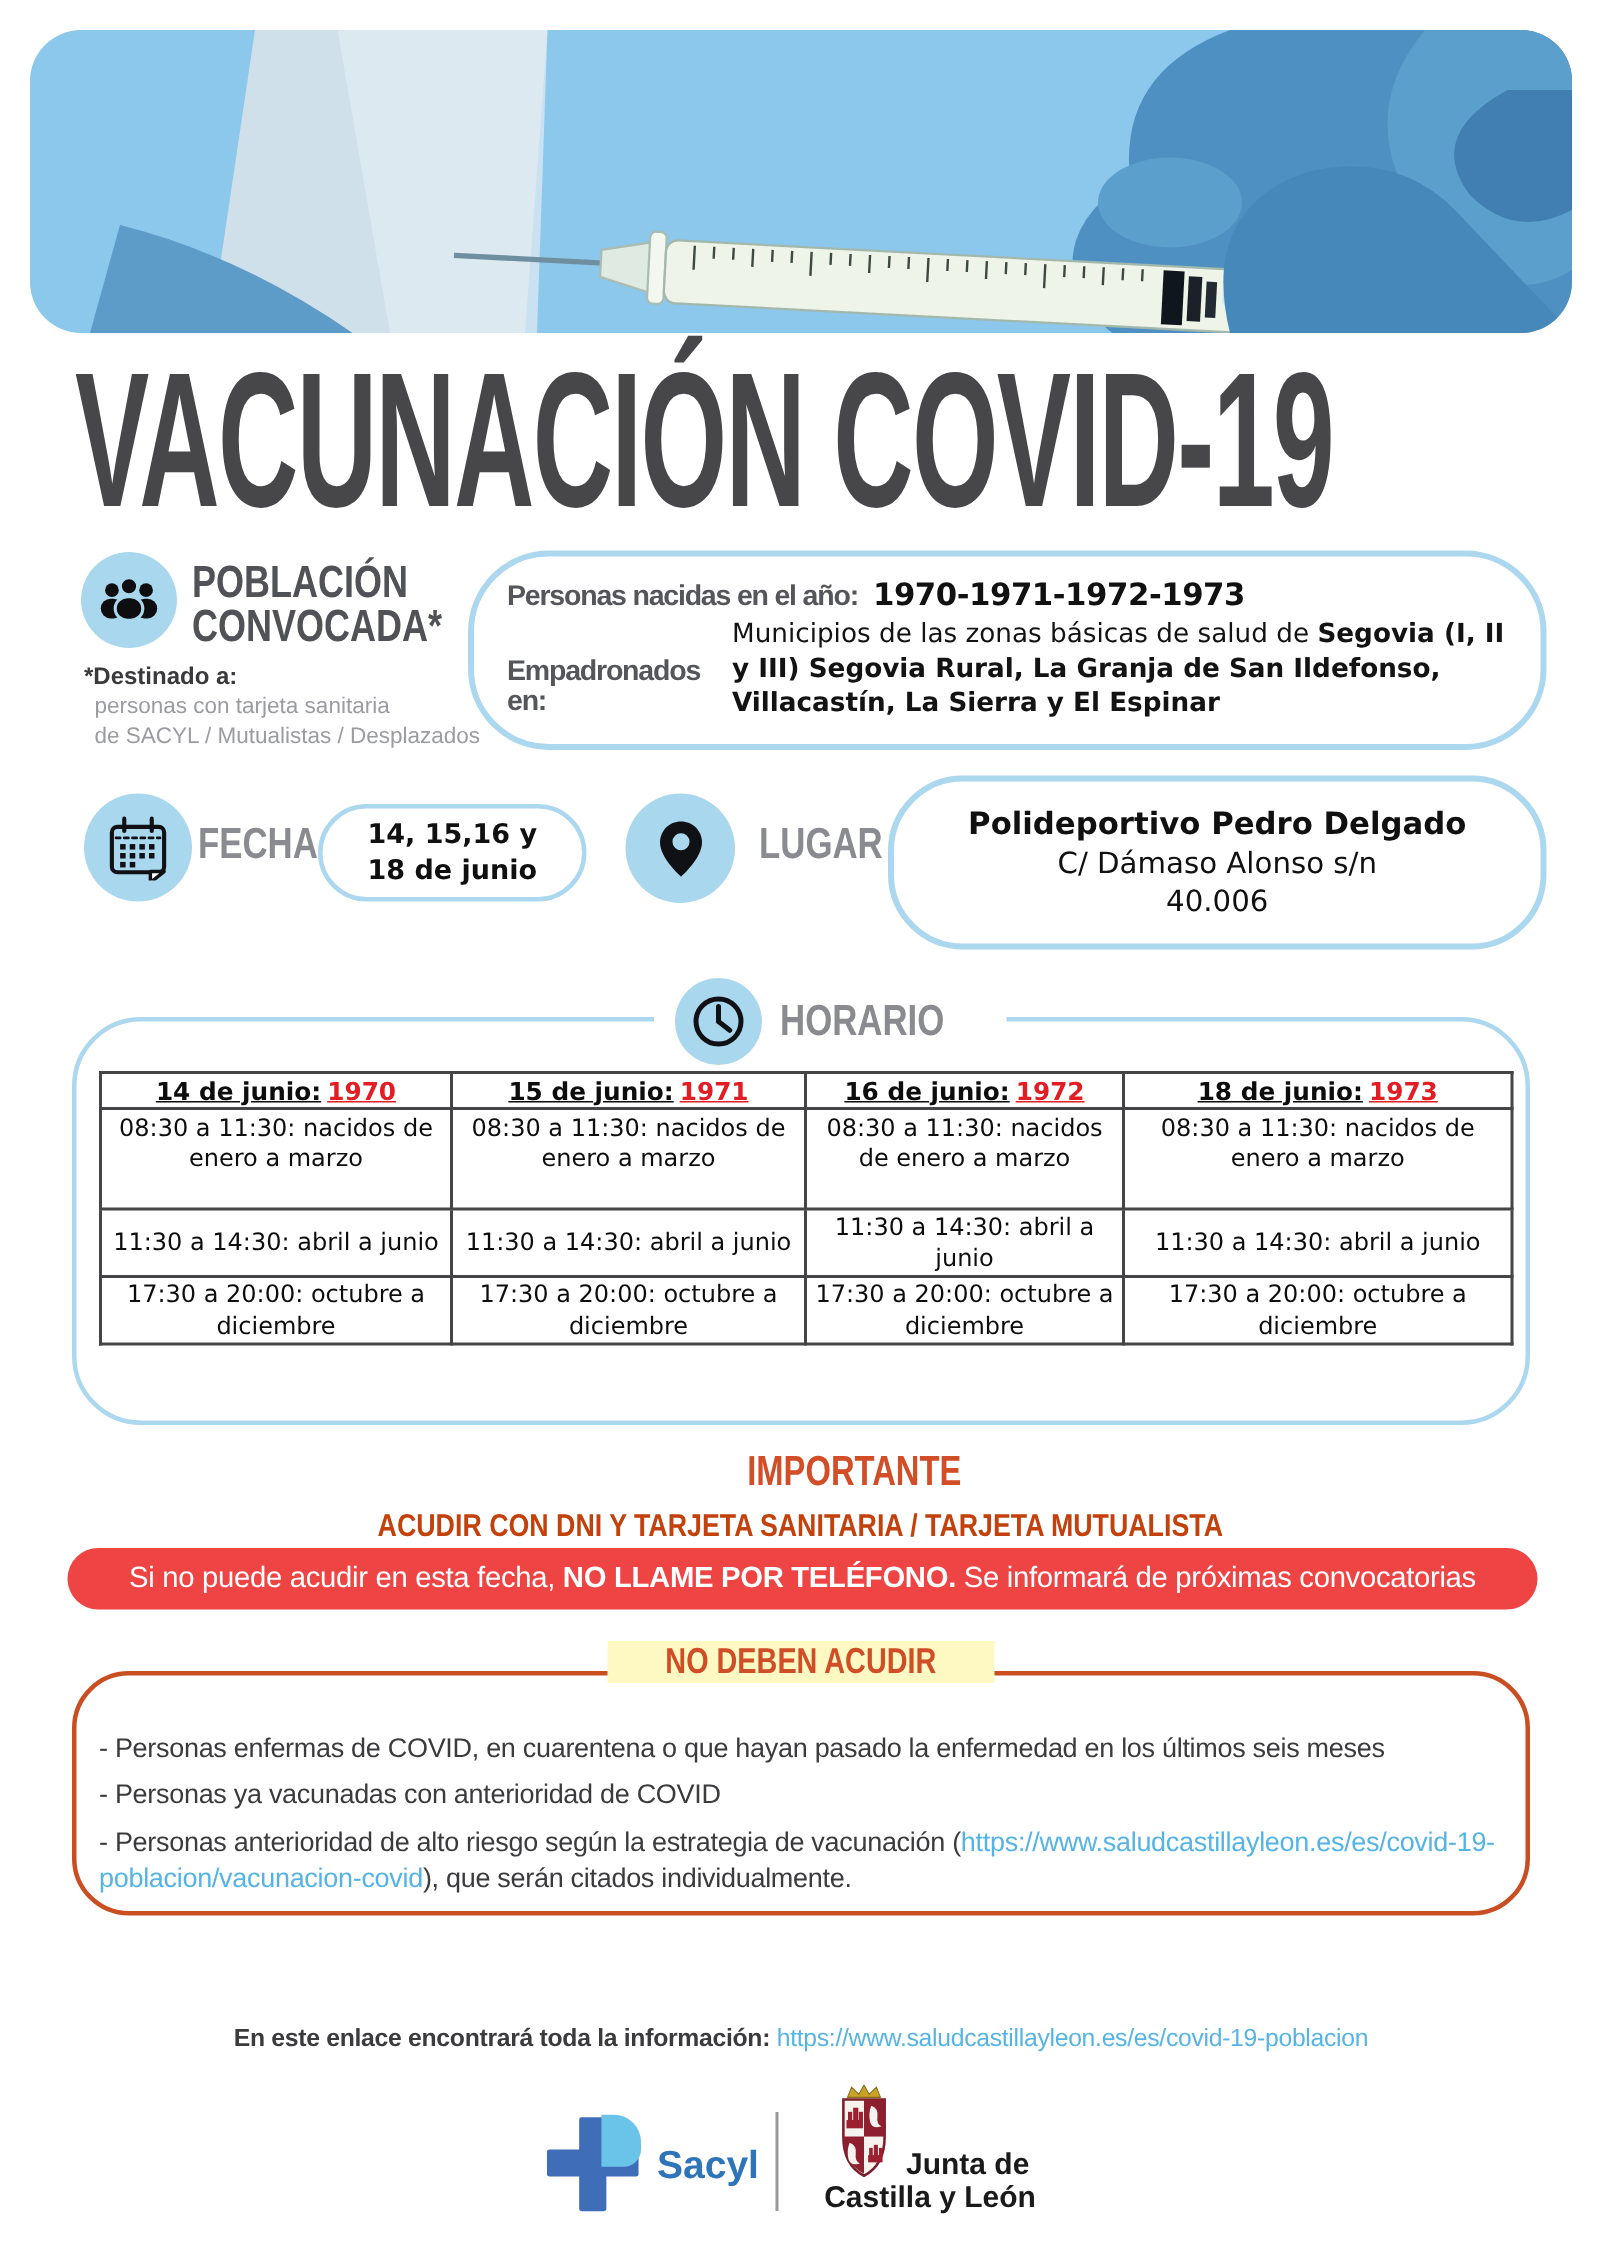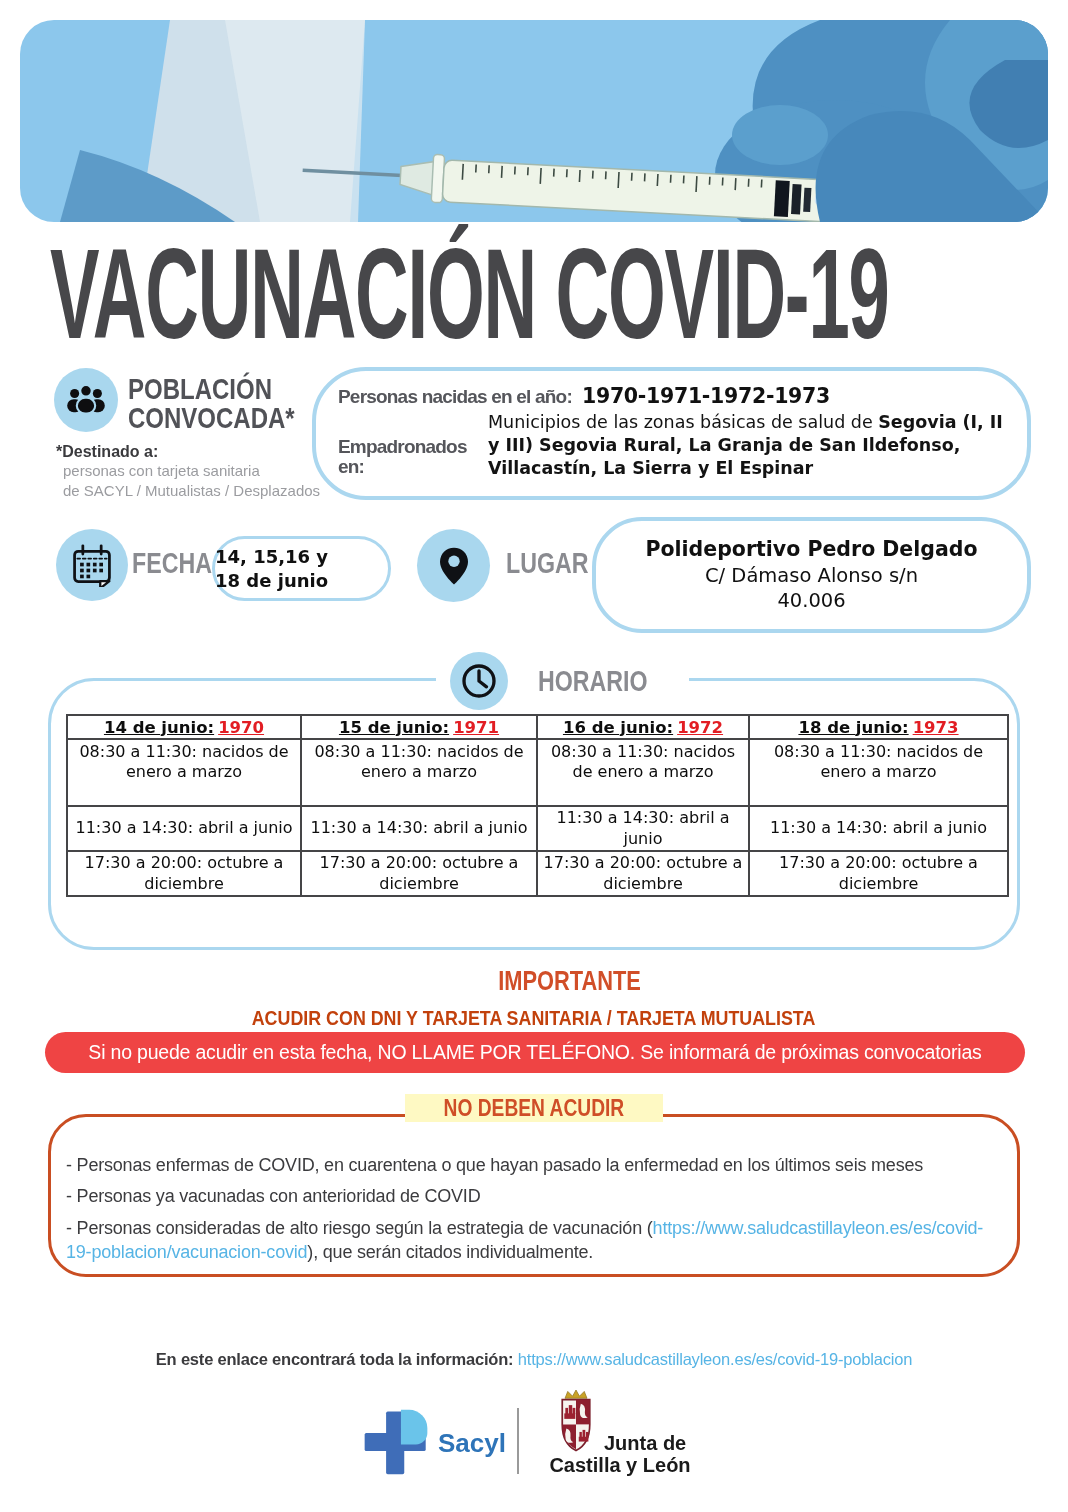--- a/index.html
+++ b/index.html
@@ -33,33 +33,33 @@
   .years{font-family:"DejaVu Sans",sans-serif;font-size:20.5px;font-weight:700;color:#111;margin-left:10px;letter-spacing:-.3px;}
   .nac-row2{display:flex;margin-top:3px;}
   .emp-lbl{width:150px;flex:none;padding-top:26px;line-height:1.05;}
   .emp-text{flex:1;font-family:"DejaVu Sans",sans-serif;font-size:17.5px;line-height:1.32;color:#131313;margin:0;}
   .emp-text b{font-weight:700;}
 
   .fecha-circle{left:56px;top:529px;width:72px;height:72px;}
   .biglabel{color:#8a8b90;font-size:29px;font-weight:800;transform:scaleX(.8);transform-origin:left center;white-space:nowrap;}
   .fecha-label{left:132px;top:547px;}
   .fecha-bubble{left:212px;top:536px;width:179px;height:65px;border-radius:34px;border-width:3.5px;
-    display:flex;align-items:center;justify-content:flex-start;text-align:center;
+    display:flex;align-items:center;justify-content:center;text-align:center;
     font-family:"DejaVu Sans",sans-serif;font-size:18px;font-weight:700;line-height:1.28;color:#101010;}
   .pin-circle{left:417px;top:529px;width:73px;height:73px;}
   .lugar-label{left:506px;top:547px;}
   .place-bubble{left:592px;top:517px;width:439px;height:116px;border-radius:50px;
     display:flex;flex-direction:column;align-items:center;justify-content:center;text-align:center;
     font-family:"DejaVu Sans",sans-serif;color:#101010;font-size:19.5px;line-height:1.3;}
   .place-bubble .l1{font-weight:700;font-size:20.5px;}
 
   
   .hor-box{left:48px;top:678px;width:972px;height:272px;border:3px solid #abd7ef;border-radius:46px;box-sizing:border-box;}
   .hor-chip{position:absolute;left:385px;top:-31px;height:62px;background:#fff;padding:0 14px;
-            display:flex;align-items:center;gap:30px;}
+            display:flex;align-items:center;gap:12px;}
   .hor-circle{width:58px;height:58px;flex:none;}
   .hor-label{color:#8a8b90;font-size:29px;font-weight:800;transform:scaleX(.8);transform-origin:left center;}
 
   .htable{position:absolute;left:15px;top:33px;width:941px;border-collapse:collapse;table-layout:fixed;
           font-family:"DejaVu Sans",sans-serif;}
   .htable th,.htable td{border:2px solid #454547;}
   .htable th{font-size:16.5px;font-weight:700;height:22px;padding:0;color:#0d0d0d;}
   .thd{text-decoration:underline;}
   .thy{color:#e21d23;text-decoration:underline;margin-left:4px;}
   .htable td{font-size:16px;line-height:1.28;text-align:center;vertical-align:middle;padding:0 5px;color:#0d0d0d;}
@@ -67,21 +67,21 @@
   .htable tr.rr td{height:43px;}
 
   
   .center-line{position:absolute;left:0;width:100%;text-align:center;}
   .imp-title{top:965px;font-size:28px;color:#d14e28;margin-left:36px;}
   .imp-title .cond-c{transform:scaleX(.78);font-weight:800;}
   .imp-sub{top:1006px;font-size:21px;color:#c2410c;}
   .imp-sub .cond-c{transform:scaleX(.85);font-weight:800;}
   .banner{left:45px;top:1032px;width:980px;height:41px;border-radius:21px;background:#ef4444;color:#fff;
           display:flex;align-items:center;justify-content:center;font-size:19.5px;letter-spacing:-.2px;white-space:pre;}
-  .banner b{font-weight:400;}
+  .banner b{font-weight:700;}
 
   
   .nd-box{left:48px;top:1114px;width:972px;height:163px;border:3.5px solid #c94e22;border-radius:38px;box-sizing:border-box;}
   .nd-title{top:1094px;font-size:24px;color:#cf4e27;z-index:2;}
   .nd-title .chip{background:#fef9c3;padding:0 16px;display:inline-block;}
   .nd-title .cond-c{transform:scaleX(.8);font-weight:800;}
   .nd-items{left:66px;top:1153px;width:932px;font-size:18px;color:#3b3b3e;letter-spacing:-.2px;line-height:1.35;}
   .nd-item{margin-bottom:7px;}
   .link{color:#56b4e5;text-decoration:none;}
 
@@ -261,21 +261,21 @@
   </div>
   <div class="abs banner"><span>Si no puede acudir en esta fecha, </span><b>NO LLAME POR TELÉFONO.</b><span> Se informará de próximas convocatorias</span></div>
 
   <div class="abs nd-box"></div>
   <div class="center-line nd-title">
     <span class="chip"><span class="cond-c">NO DEBEN ACUDIR</span></span>
   </div>
   <div class="abs nd-items">
     <div class="nd-item">- Personas enfermas de COVID, en cuarentena o que hayan pasado la enfermedad en los últimos seis meses</div>
     <div class="nd-item">- Personas ya vacunadas con anterioridad de COVID</div>
-    <div class="nd-item"><span>- Personas consideradas de alto riesgo según la estrategia de vacunación (</span><a class="link">https://www.saludcastillayleon.es/es/covid-19-poblacion/vacunacion-covid</a><span>), que serán citados individualmente.</span></div>
+    <div class="nd-item"><span>- Personas anterioridad de alto riesgo según la estrategia de vacunación (</span><a class="link">https://www.saludcastillayleon.es/es/covid-19-poblacion/vacunacion-covid</a><span>), que serán citados individualmente.</span></div>
   </div>
 
   <div class="center-line footer-info"><span class="b">En este enlace encontrará toda la información: </span><a class="link">https://www.saludcastillayleon.es/es/covid-19-poblacion</a></div>
 
   <div class="abs sacyl-logo">
     <svg width="66" height="68" viewBox="0 0 80 82">
       <rect x="28" y="4" width="22" height="76" rx="2" fill="#3f6db8"></rect>
       <rect x="2" y="30" width="74" height="22" rx="2" fill="#3f6db8"></rect>
       <path d="M46,2 h10 a22,22 0 0 1 22,22 v6 a14,14 0 0 1 -14,14 h-18 z" fill="#6ac4ea"></path>
     </svg>

